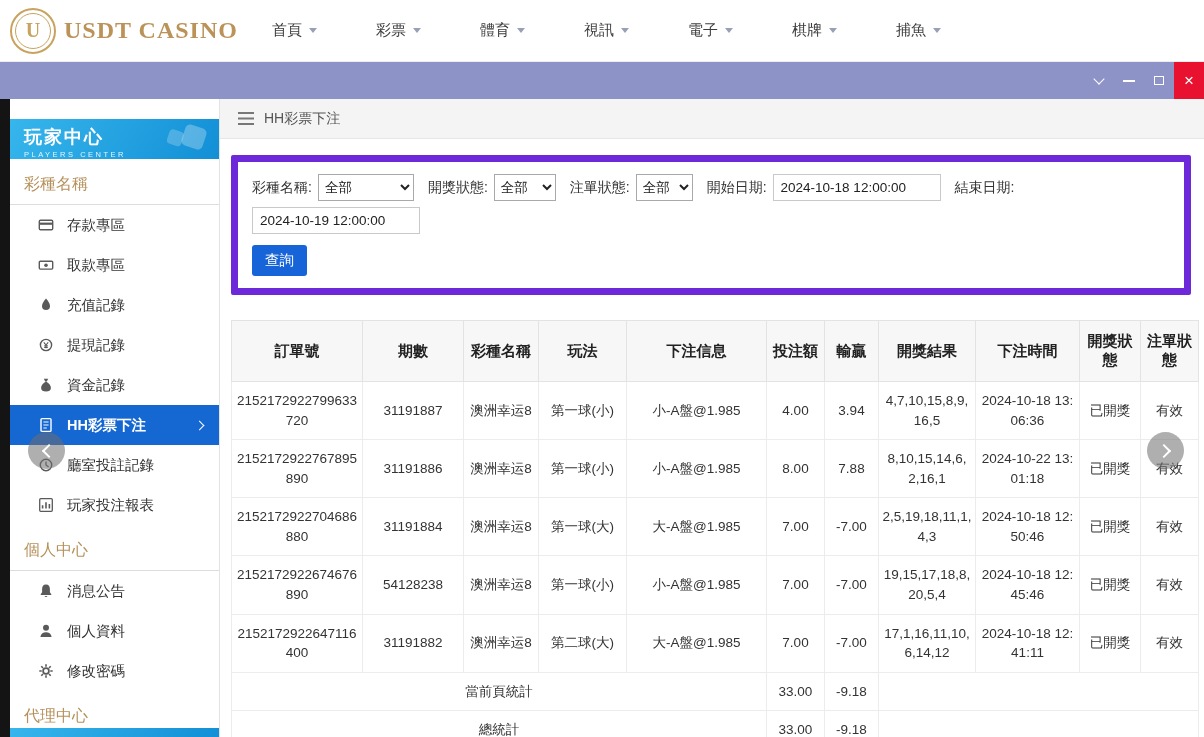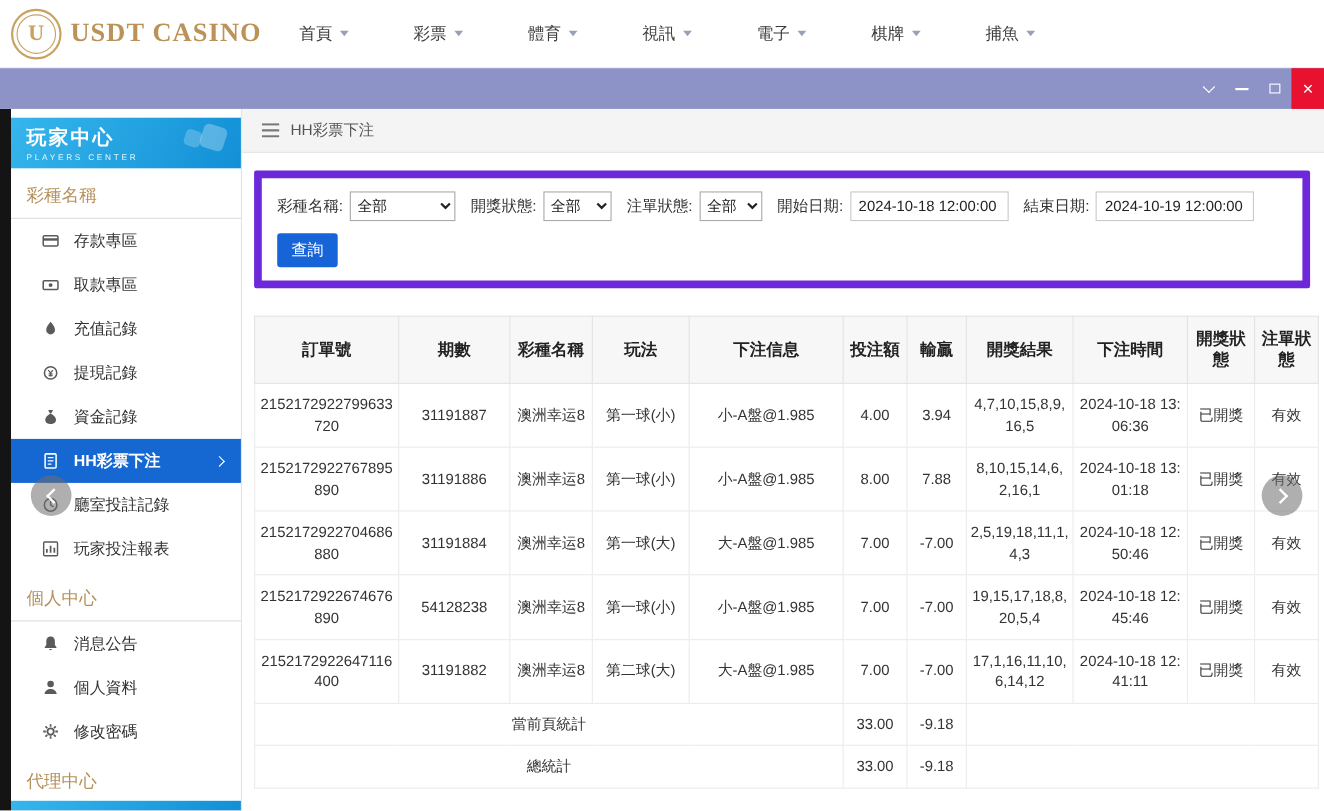--- a/index.html
+++ b/index.html
@@ -24,21 +24,21 @@
   .min-bar { width:12px; height:2px; background:#fff; }
   .max-box { width:10px; height:9px; border:1.5px solid #fff; }
   .close-btn { background:#e8112f; color:#fff; font-size:17px; line-height:1; }
 
   
   .app { flex:1 1 auto; display:flex; position:relative; overflow:hidden; }
   .dark-strip { width:10px; background:#141414; flex:0 0 auto; }
 
   
   .sidebar { width:210px; background:#fff; border-right:1px solid #e3e3e3; flex:0 0 auto; display:flex; flex-direction:column; position:relative; }
-  .side-header { margin-top:8px; height:46px; background:linear-gradient(120deg,#36b6ec,#128fd6); color:#fff; padding:6px 0 0 14px; position:relative; overflow:hidden; }
+  .side-header { margin-top:20px; height:46px; background:linear-gradient(120deg,#36b6ec,#128fd6); color:#fff; padding:6px 0 0 14px; position:relative; overflow:hidden; }
   .side-header .t1 { font-size:18px; font-weight:bold; letter-spacing:2px; }
   .side-header .t2 { font-size:7.5px; letter-spacing:2.5px; color:#e2f5ff; margin-top:1px; }
   .dice-deco { position:absolute; right:14px; top:7px; width:22px; height:22px; border-radius:5px; background:rgba(255,255,255,.28); transform:rotate(18deg); }
   .dice-deco::after { content:""; position:absolute; left:-14px; top:10px; width:15px; height:15px; border-radius:4px; background:rgba(255,255,255,.22); }
   .side-section { color:#b5905a; font-size:16px; padding:15px 0 9px 14px; border-bottom:1px solid #ddd; margin-right:0; }
   .menu-item { height:40px; display:flex; align-items:center; gap:13px; padding-left:28px; font-size:14.5px; color:#333; cursor:pointer; position:relative; }
   .mi-icon { width:16px; height:16px; color:#5a5a5a; display:inline-flex; }
   .mi-icon svg { width:16px; height:16px; }
   .menu-item.active { background:#1567d2; color:#fff; font-weight:bold; }
   .menu-item.active .mi-icon { color:#fff; }
@@ -59,21 +59,21 @@
   .crumb-title { font-size:14px; color:#555; }
   .content { padding:16px 13px 0 11px; }
 
   
   .filter-box { border:7px solid #6d28d9; border-radius:2px; padding:12px 12px 12px 14px; }
   .filter-row { display:flex; align-items:center; gap:6px; flex-wrap:wrap; font-size:14px; color:#333; }
   .filter-row .lbl { margin-left:8px; }
   .filter-row .lbl:first-child { margin-left:0; }
   select { height:27px; font-size:13.5px; border:1px solid #a9a9a9; background:#fff; color:#222; padding:0 2px; }
   .sel-wide { width:96px; } .sel-mid { width:62px; } .sel-sm { width:57px; }
-  .date-input { height:27px; width:144px; border:1px solid #c9c9c9; font-size:13.5px; padding:12px 7px; color:#222; }
+  .date-input { height:27px; width:168px; border:1px solid #c9c9c9; font-size:13.5px; padding:12px 7px; color:#222; }
   .search-btn { margin-top:11px; background:#1764d8; color:#fff; border:none; border-radius:3px; font-size:14.5px; padding:6px 13px; cursor:pointer; }
 
   
   table { width:100%; border-collapse:collapse; margin-top:25px; table-layout:fixed;border-radius:13px; }
   th { background:#f7f7f7; font-size:15px; font-weight:bold; color:#222; padding:11px 3px; border:1px solid #e3e3e3; text-align:center; }
   td { font-size:13.5px; color:#333; padding:9px 3px; border:1px solid #ececec; text-align:center; word-break:break-all; line-height:1.45; }
   tr.summary td { padding:9px 3px; }
 
   
   .pager { border:1px solid #dcdcdc; margin-top:23px; padding:10px 14px; display:flex; align-items:center; justify-content:space-between; font-size:13.5px; color:#333; }
@@ -335,21 +335,21 @@
             </tr>
             <tr>
               <td>2152172922767895890</td>
               <td>31191886</td>
               <td>澳洲幸运8</td>
               <td>第一球(小)</td>
               <td>小-A盤@1.985</td>
               <td>8.00</td>
               <td>7.88</td>
               <td>8,10,15,14,6,2,16,1</td>
-              <td>2024-10-18 13:01:18</td>
+              <td>2024-10-22 13:01:18</td>
               <td>已開獎</td>
               <td>有效</td>
             </tr>
             <tr>
               <td>2152172922704686880</td>
               <td>31191884</td>
               <td>澳洲幸运8</td>
               <td>第一球(大)</td>
               <td>大-A盤@1.985</td>
               <td>7.00</td>

